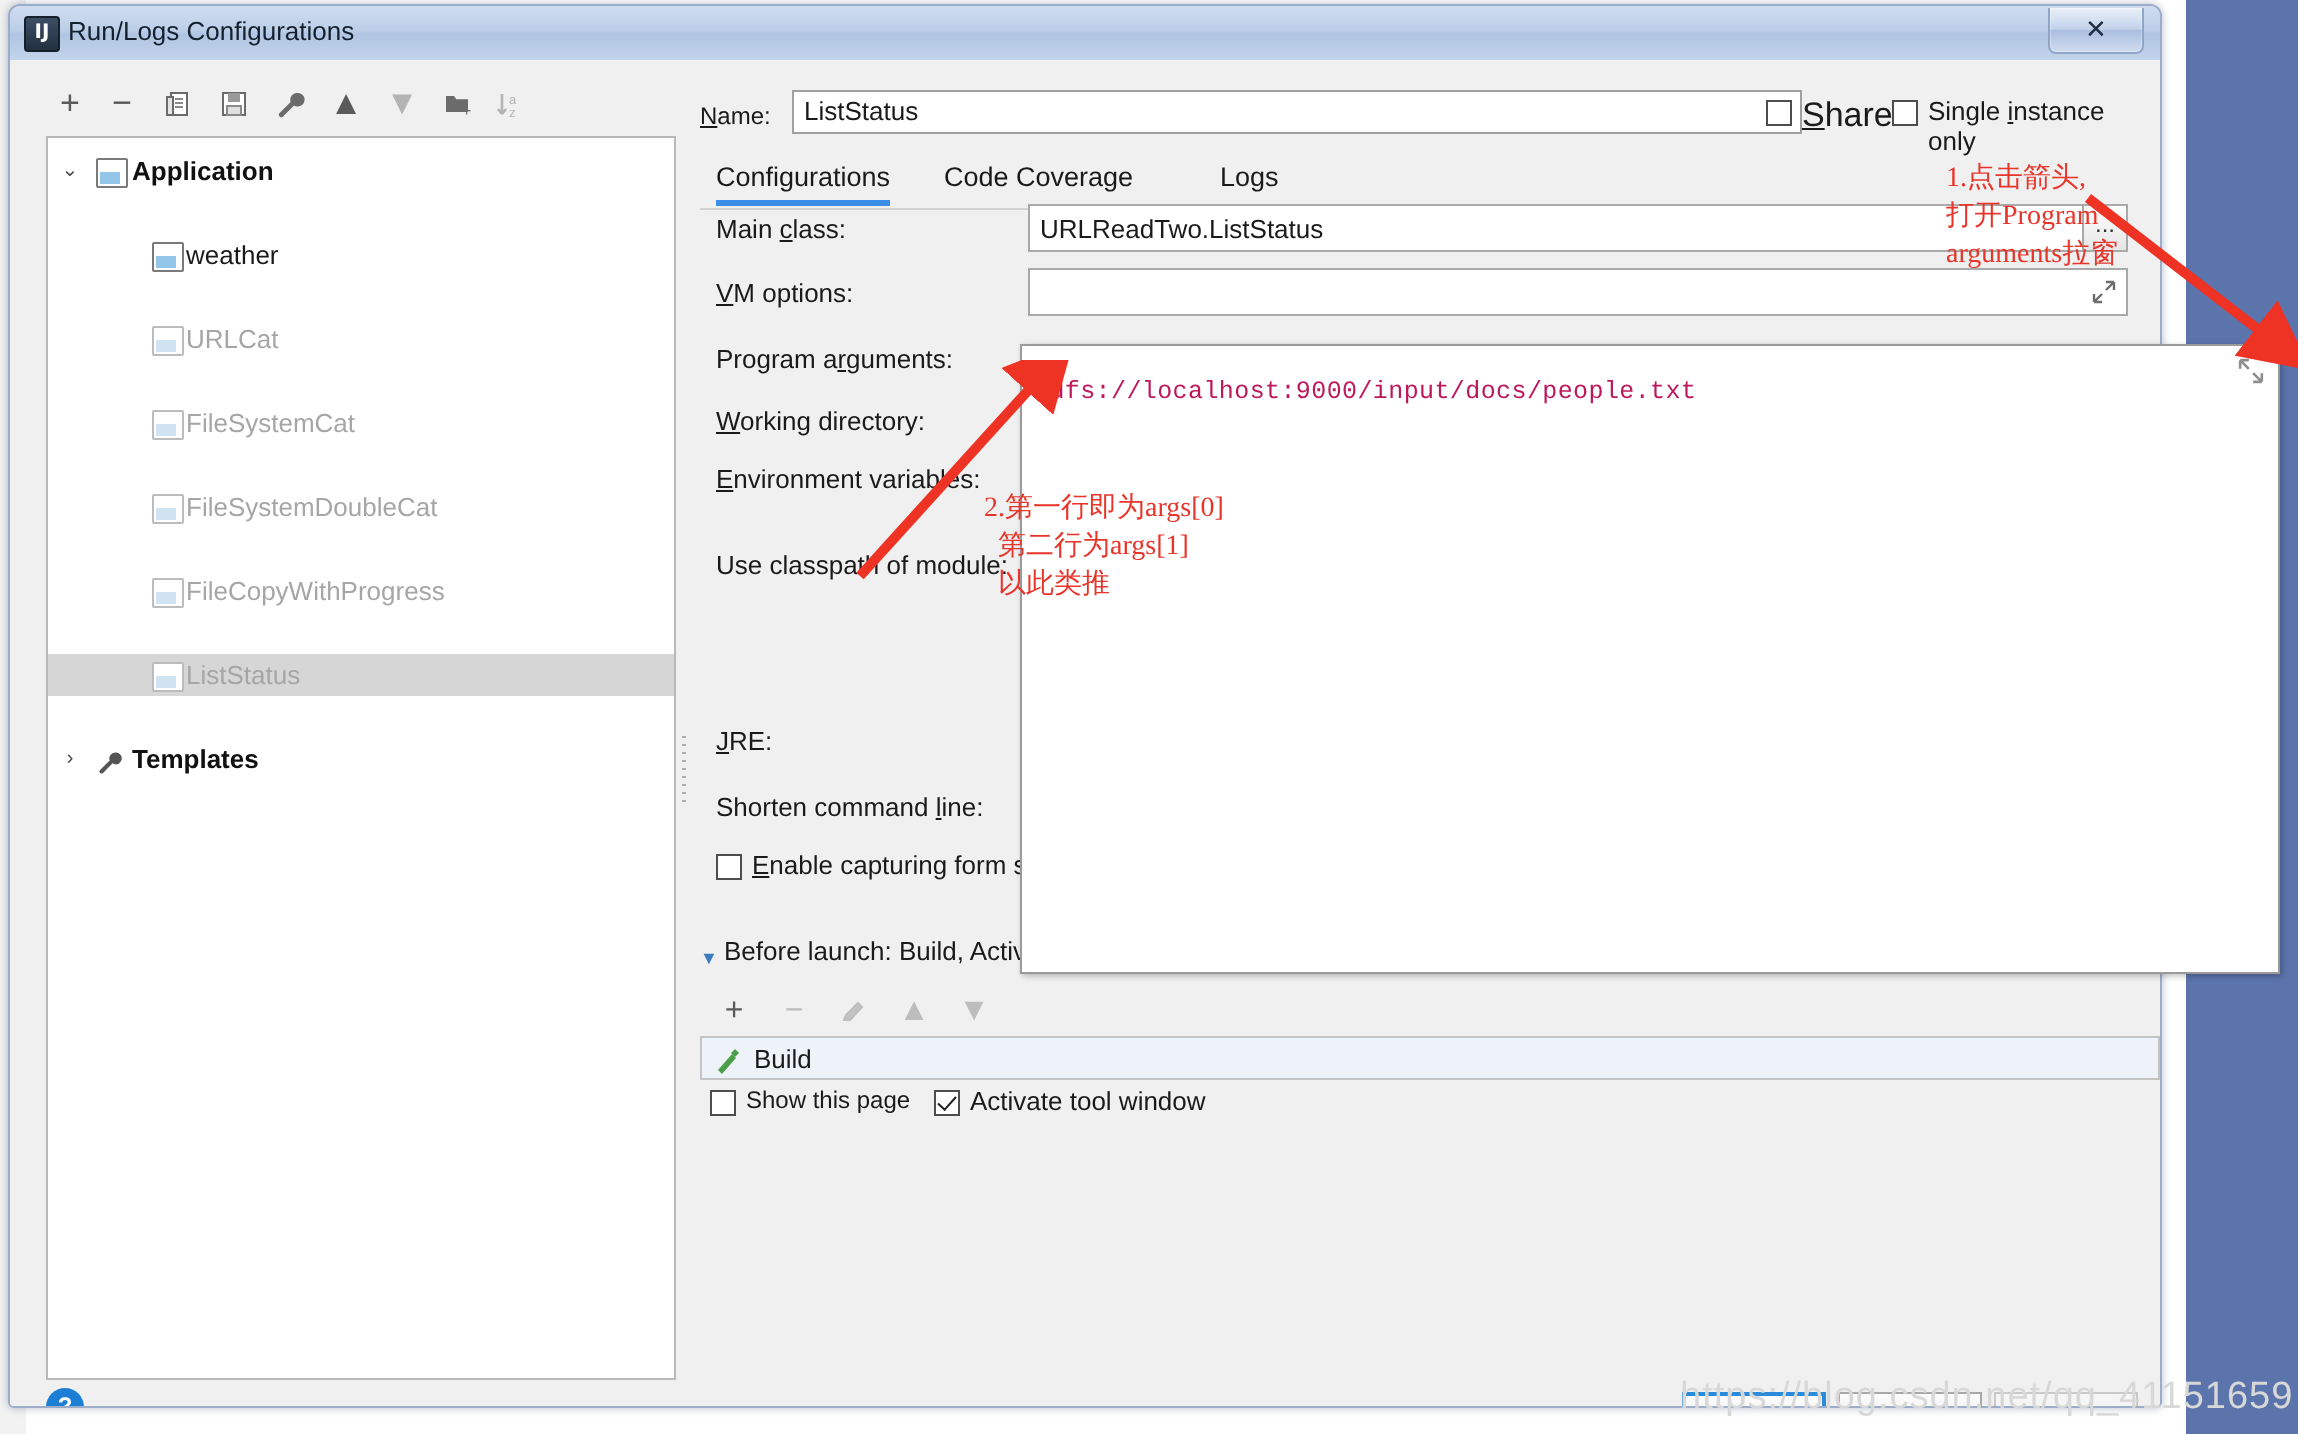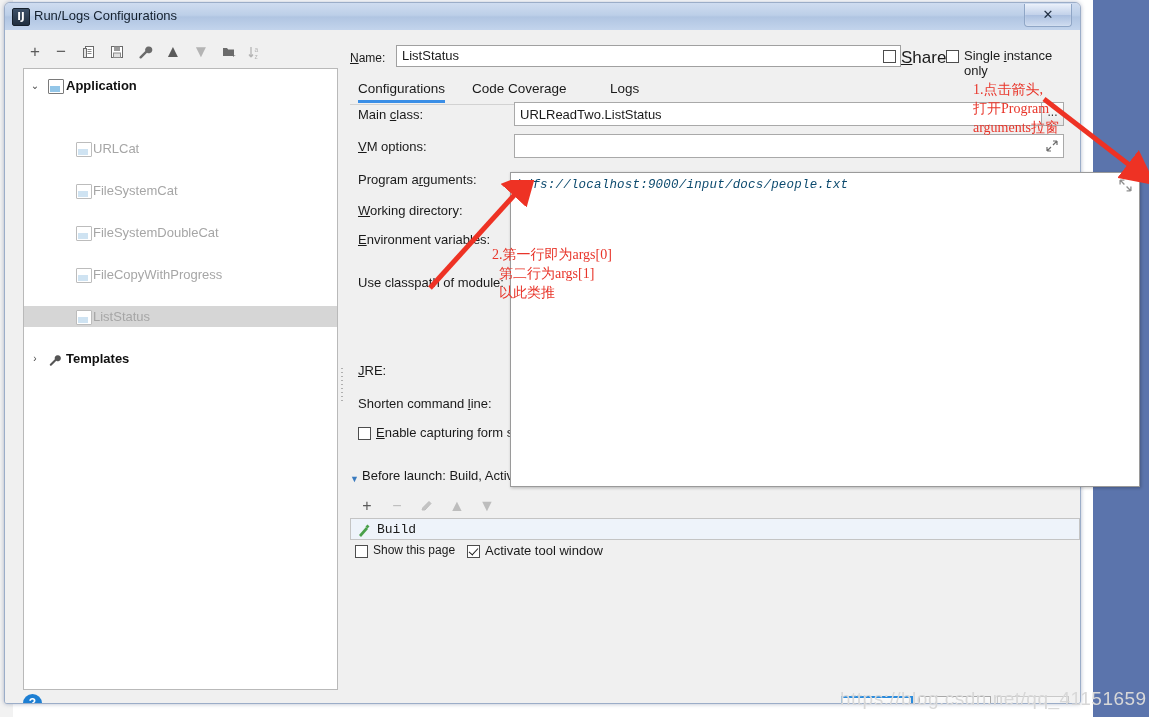--- a/index.html
+++ b/index.html
@@ -132,38 +132,38 @@
   
   #bl-arrow{position:absolute;left:4px;top:438px;width:12px;color:#3a7bbf;font-size:9px;}
   #bl-label{position:absolute;left:16px;top:432px;font-size:13px;}
   #bl-toolbar{position:absolute;left:8px;top:458px;width:200px;height:26px;}
   .bl-ico{position:absolute;top:0;width:26px;height:24px;text-align:center;line-height:24px;font-size:16px;color:#5a5a5a;cursor:pointer;}
   .bl-ico.dim{color:#bdbdbd;}
   #build-list{
     position:absolute;left:4px;top:482px;width:730px;height:22px;
     background:#eef3fa;border:1px solid #c4c4c4;box-sizing:border-box;
   }
-  #build-text{position:absolute;left:26px;top:2px;font-size:13px;line-height:18px;font-family:Liberation Mono, monospace;}
+  #build-text{position:absolute;left:26px;top:2px;font-size:13px;line-height:18px;}
   #build-ico{position:absolute;left:6px;top:4px;width:14px;height:14px;}
   #show-cb{left:9px;top:509px;}
   #show-lb{position:absolute;left:27px;top:507px;font-size:12px;}
   #act-cb{left:121px;top:509px;}
   #act-lb{position:absolute;left:139px;top:507px;font-size:13px;}
 
   
   #overlay{
     position:absolute;left:510px;top:172px;width:630px;height:315px;
     background:#ffffff;border:1px solid #9a9a9a;
     box-shadow:1px 1px 3px rgba(0,0,0,.25);
     box-sizing:border-box;overflow:hidden;
   }
   #overlay-text{
-    position:absolute;left:6px;top:5px;right:26px;
+    position:absolute;left:6px;top:16px;right:26px;
     font-family:"Liberation Mono","DejaVu Sans Mono",monospace;
-    font-size:12.5px;color:#0c4a6e;letter-spacing:.2px;white-space:pre-wrap;word-break:break-all;font-style:italic;
+    font-size:12.5px;color:#be185d;letter-spacing:.2px;white-space:pre-wrap;word-break:break-all;
   }
   #overlay-collapse{position:absolute;right:6px;top:6px;width:14px;height:14px;color:#6e6e6e;font-size:12px;cursor:pointer;}
 
   
   #help-ico{
     position:absolute;left:18px;top:664px;width:19px;height:19px;border-radius:50%;
     background:#1d7fd3;color:#fff;font-size:12px;font-weight:bold;text-align:center;line-height:19px;cursor:pointer;
   }
   .btn{
     position:absolute;top:666px;height:25px;box-sizing:border-box;
@@ -245,20 +245,24 @@
             <text x="6.5" y="13.5" font-size="6.5" fill="#b4b4b4" font-family="sans-serif">z</text>
           </svg>
       </div>
     </div>
 
     <div id="tree">
       <div class="tnode" style="top:6px">
         <span class="twist" style="line-height:21px">⌄</span>
         <span class="ticon ic-app" style="left:24px"></span>
         <span class="tlabel tbold" style="left:42px">Application</span>
+      </div>
+      <div class="tnode" style="top:27px">
+        <span class="ticon ic-app" style="left:52px"></span>
+        <span class="tlabel tdark" style="left:69px">weather</span>
       </div>
       <div class="tnode" style="top:48px">
         <span class="ticon ic-app gray" style="left:52px"></span>
         <span class="tlabel tgray" style="left:69px">URLCat</span>
       </div>
       <div class="tnode" style="top:69px">
         <span class="ticon ic-app gray" style="left:52px"></span>
         <span class="tlabel tgray" style="left:69px">FileSystemCat</span>
       </div>
       <div class="tnode" style="top:90px">

